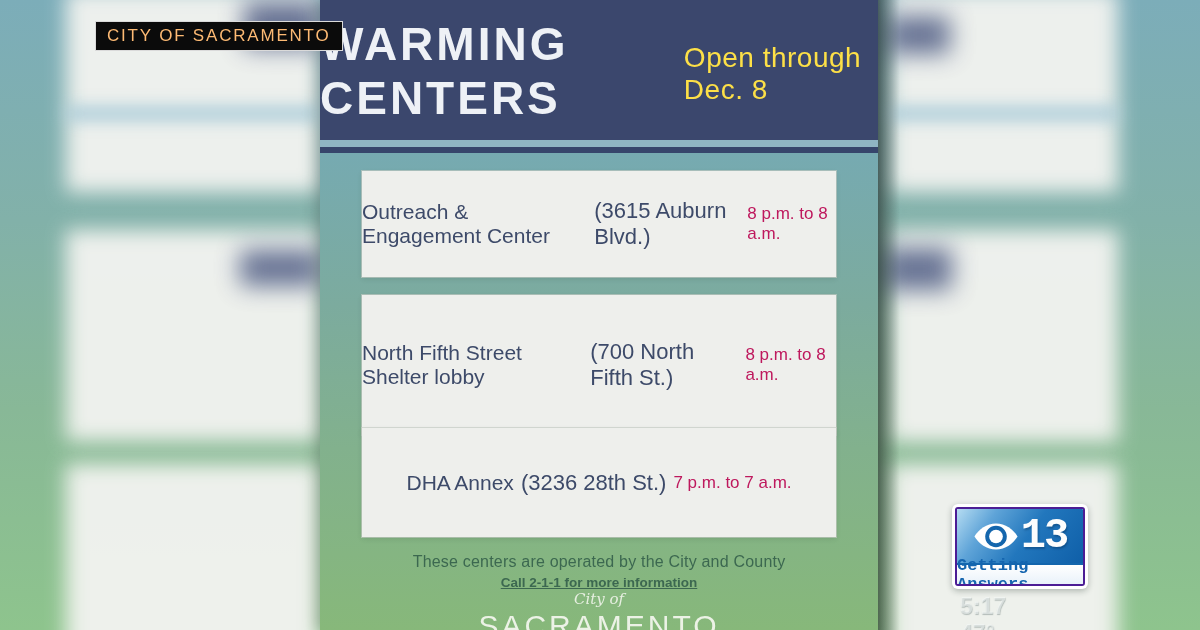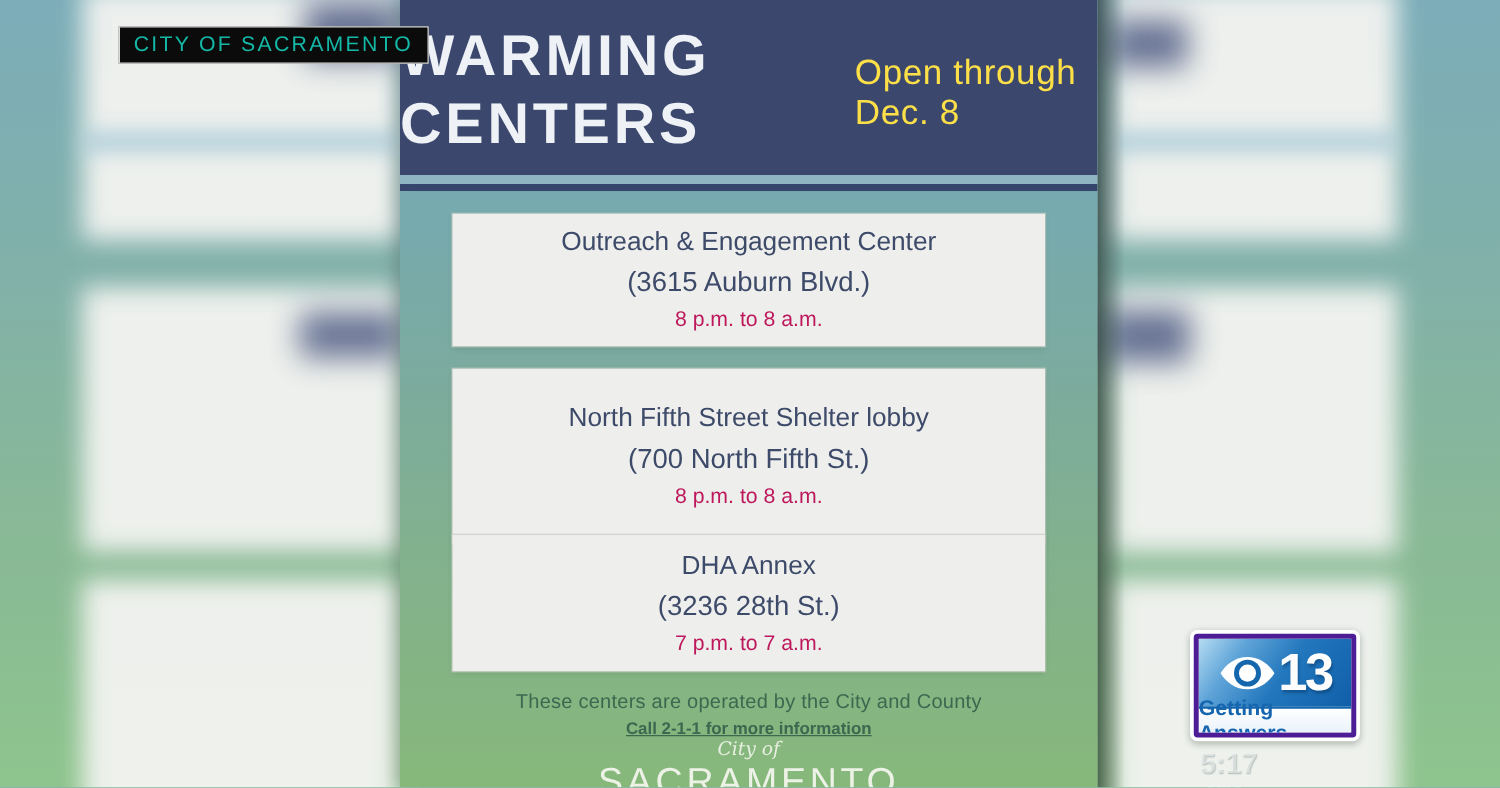--- a/index.html
+++ b/index.html
@@ -34,43 +34,43 @@
   .poster-header { height:140px; background:#3b476d; display:flex; flex-direction:row;
                    align-items:center; justify-content:center; padding-top:2px; }
   .poster-title { font-size:46px; font-weight:700; letter-spacing:3px; color:#eef1f6; }
   .poster-subtitle { font-size:28px; font-weight:400; letter-spacing:.5px; color:#fde047; margin-top:5px; }
   .poster-divider { height:13px;
        background:linear-gradient(180deg,#8fb5c3 0%,#8fb5c3 54%,#36456b 54%,#36456b 100%); }
   .poster-body { position:relative; height:477px;
        background:linear-gradient(180deg,#76aab1 0%, #7cab9e 32%, #82b18d 62%, #87b87a 100%); }
   .center-card { position:absolute; left:42px; width:474px; background:#eeefec;
        box-shadow:0 0 0 1px rgba(195,202,194,.65), 0 2px 5px rgba(35,55,45,.14);
-       display:flex; flex-direction:column; align-items:center; justify-content:center; gap:7px; }
+       display:flex; flex-direction:row; align-items:center; justify-content:center; gap:7px; }
   .card1 { top:18px;  height:106px; }
   .card2 { top:142px; height:140px; }
   .card3 { top:275px; height:109px; }
   .card-name    { font-size:21px; color:#3d4a69; }
   .card-address { font-size:22px; color:#3d4a69; }
   .card-hours   { font-size:17px; color:#be185d; }
   .poster-footer { position:absolute; top:400px; width:100%; text-align:center; color:#3c6850; }
   .footer-line1 { font-size:16px; font-weight:400; letter-spacing:.2px; }
   .footer-line2 { font-size:13.5px; font-weight:600; margin-top:4px;text-decoration:underline; }
   .city-logo { position:absolute; top:437px; width:100%; text-align:center; color:#ecf2e6; }
   .city-logo-top { font-family:"DejaVu Serif", serif; font-style:italic; font-size:15px; opacity:.95; }
   .city-logo-name { font-size:30px; font-weight:400; letter-spacing:3px; margin-top:1px; }
 
   
-  .badge { position:absolute; left:95px; top:21px; background:#0b0b0b; color:#14b8a6;
+  .badge { position:absolute; left:95px; top:21px; background:#0b0b0b; color:#fdba74;
            font-size:17px; letter-spacing:1.8px; padding:4px 11px;
            border:1px solid rgba(255,255,255,.85); }
 
   
   .station { position:absolute; left:952px; top:504px; width:136px; }
   .logo-box { background:#fff; border-radius:6px; padding:3px; box-shadow:0 2px 6px rgba(20,40,30,.3); }
-  .logo-inner { border:4px solid #4c1d95; border-radius:3px; overflow:hidden; }
+  .logo-inner { border:2px solid #4c1d95; border-radius:3px; overflow:hidden;font-family:Liberation Mono, monospace; }
   .logo-blue { height:54px; display:flex; align-items:center; justify-content:center; gap:2px;
        background:linear-gradient(125deg,#b5dcf2 0%, #5fa4d8 25%, #2277bd 55%, #0f5fa8 100%); }
   .channel-num { font-size:42px; font-weight:700; letter-spacing:-2px; color:#fdfdfd;
        text-shadow:1px 2px 2px rgba(0,40,80,.35); line-height:1; }
   .logo-strip { height:21px; display:flex; align-items:center; justify-content:center;
        background:linear-gradient(180deg,#ffffff,#e9f2fa); border-top:2px solid #1466ad;
        color:#1565af; font-size:17px; font-weight:700; }
   .time-temp { margin-top:4px; display:flex; justify-content:space-between; padding:0 12px 0 8px;
        font-size:23px; font-weight:700; color:rgba(250,253,253,.5);
        text-shadow:0.5px 1px 1px rgba(70,90,90,.35);flex-direction:column; }

